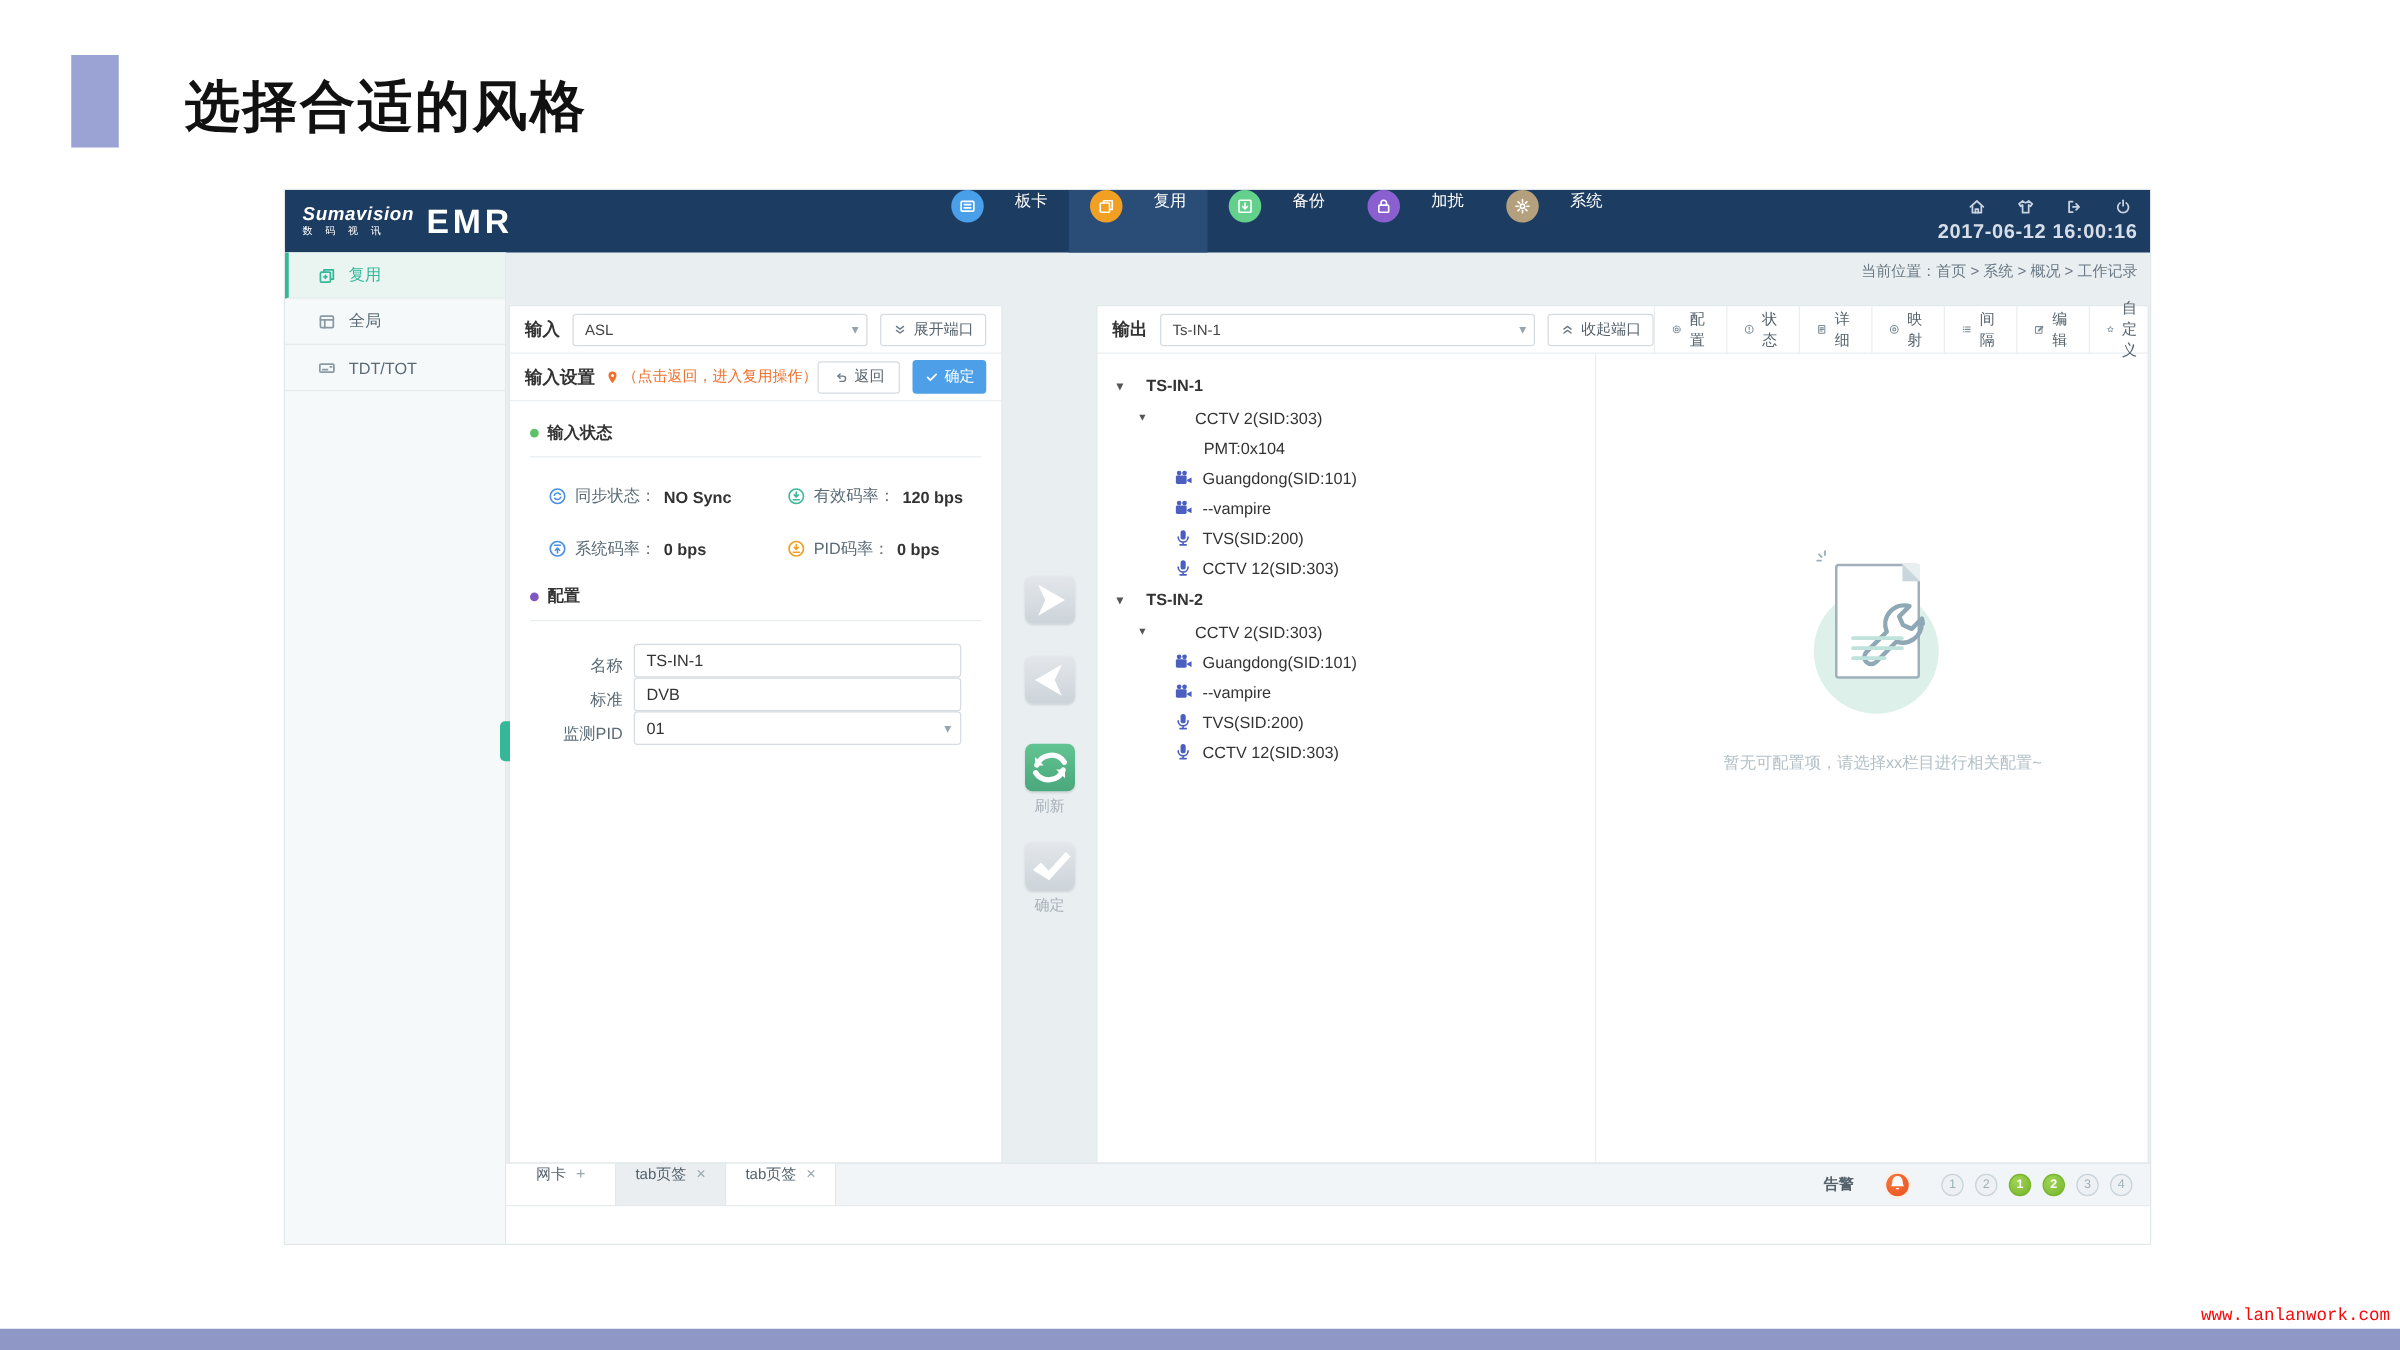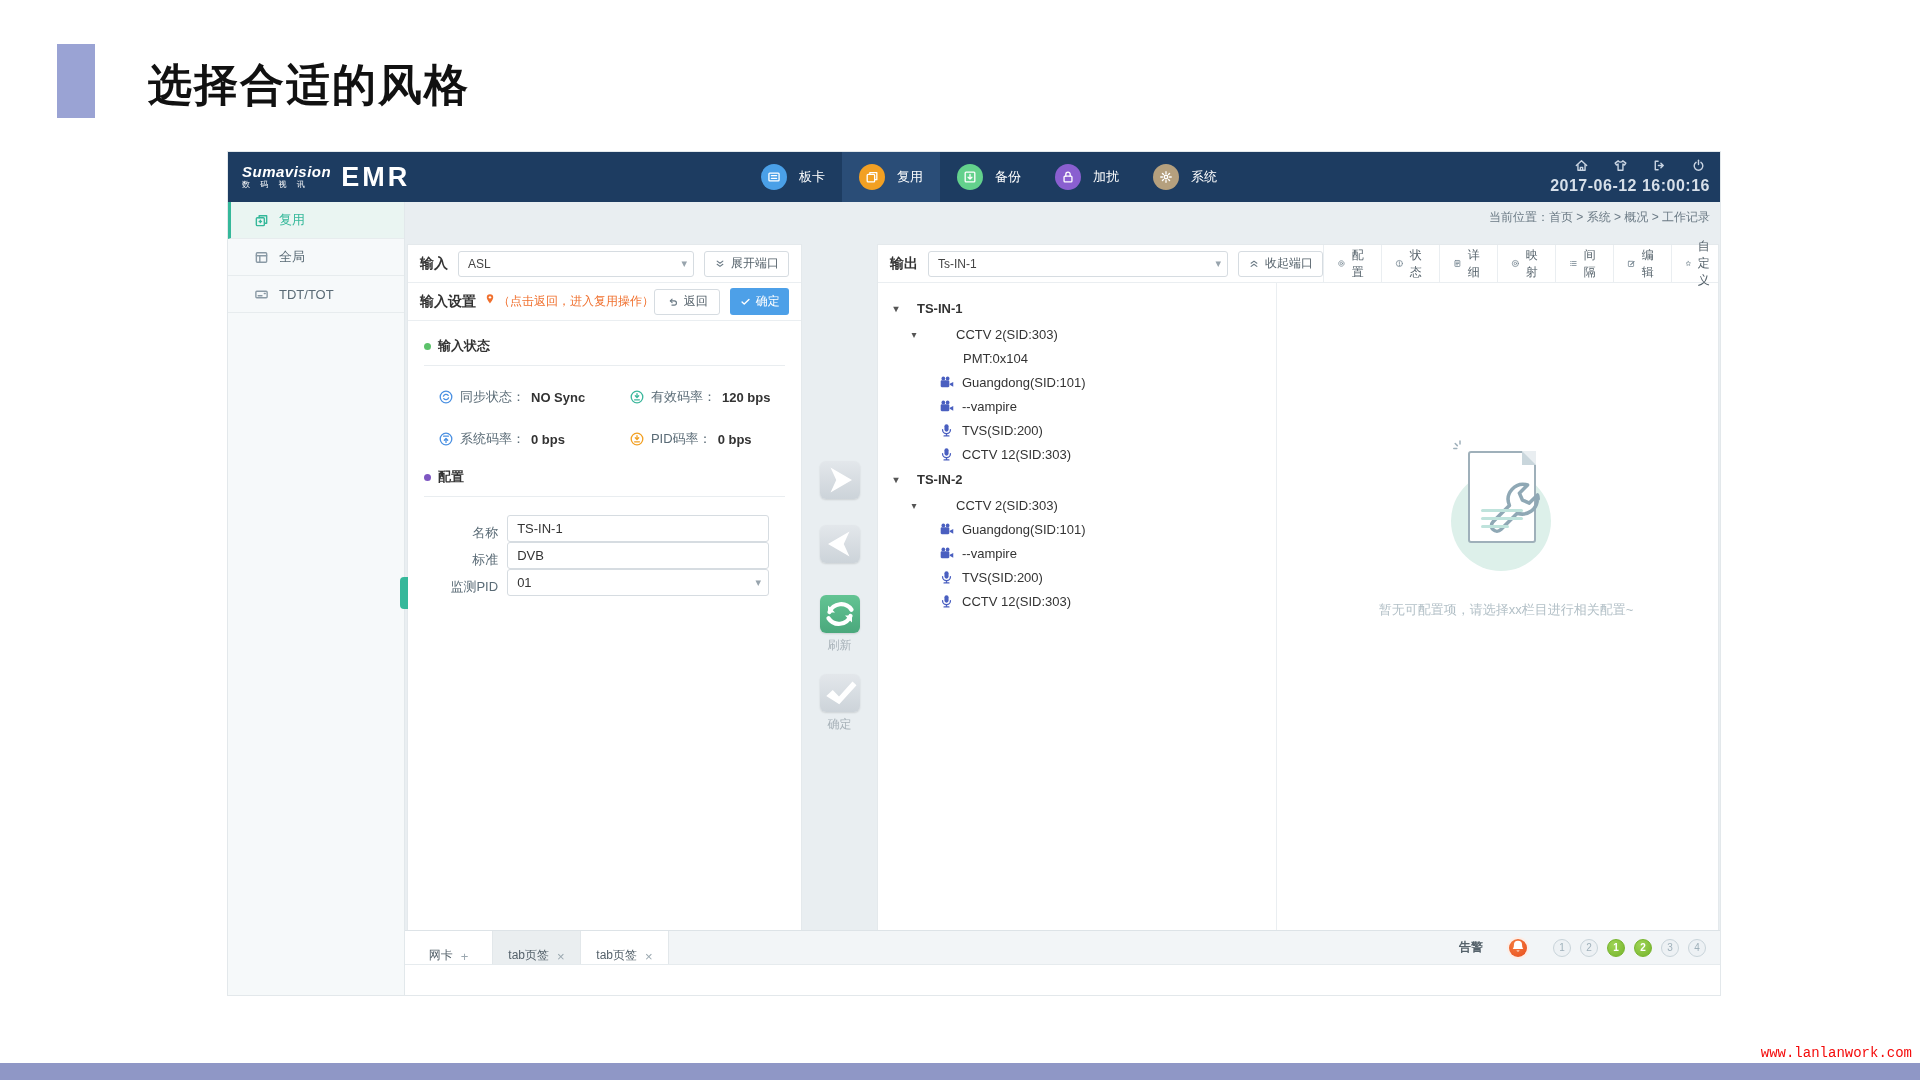--- a/index.html
+++ b/index.html
@@ -18,21 +18,21 @@
   .app { position:absolute; left:228px; top:152px; width:1492px; height:843px; background:#e9eef1; box-shadow:0 0 0 1px #e3e8eb; font-size:13px; color:#333; }
 
   
   .app-header { position:absolute; left:0; top:0; width:100%; height:50px; background:#1d3c61; display:flex; align-items:center; }
   .logo { display:flex; align-items:center; padding-left:14px; color:#fff; }
   .logo-stack { display:flex; flex-direction:column; line-height:1.1; }
   .logo-brand { font-size:15px; font-weight:bold; font-style:italic; letter-spacing:.5px; }
   .logo-sub   { font-size:8px; letter-spacing:4px; margin-top:1px; }
   .logo-product { font-size:27px; font-weight:bold; letter-spacing:3px; margin-left:10px; }
   .nav { position:absolute; left:516px; top:0; height:50px; display:flex; }
-  .nav-item { display:flex; align-items:center; gap:12px; padding:0 17px; height:50px; cursor:pointer; }
+  .nav-item { display:flex; align-items:flex-start; gap:25px; padding:0 17px; height:50px; cursor:pointer; }
   .nav-item.active { background:#2a4d77; }
   .nav-circle { width:26px; height:26px; border-radius:50%; display:flex; align-items:center; justify-content:center; color:#fff; }
   .nav-circle svg { width:14px; height:14px; }
   .nav-label { color:#fff; font-size:13px; }
   .hdr-right { position:absolute; right:10px; top:6px; text-align:right; color:#c9d4e2; }
   .hdr-icons { display:flex; gap:24px; justify-content:flex-end; padding-right:4px; }
   .hdr-icons .icn { width:15px; height:15px; color:#c9d4e2; cursor:pointer; }
   .hdr-date { font-size:16px; font-weight:bold; color:#d6dfe9; margin-top:4px; letter-spacing:.5px; }
 
   
@@ -49,21 +49,21 @@
   
   .card { position:absolute; background:#fff; box-shadow:0 0 0 1px #e4e9ec; }
   .input-card  { left:3px;  top:43px; width:393px; bottom:65px; }
   .output-card { left:473px; top:43px; right:2px; bottom:65px; }
   .card-row { height:38px; display:flex; align-items:center; padding:0 12px; border-bottom:1px solid #eaeef1; }
   .row-title { font-weight:bold; font-size:14px; color:#333; white-space:nowrap; }
   .selectbox { position:relative; flex:1; height:26px; border:1px solid #d6dce1; border-radius:3px; margin:0 10px; padding:0 20px 0 9px; font-size:12px; color:#444; display:flex; align-items:center; background:#fff; cursor:pointer; }
   .selectbox .caret { position:absolute; right:6px; color:#98a4ad; font-size:11px; }
   .ghost-btn { height:26px; display:flex; align-items:center; gap:5px; border:1px solid #d6dce1; border-radius:3px; background:#fff; padding:0 9px; font-size:12px; color:#55626b; cursor:pointer; white-space:nowrap; }
   .ghost-btn .icn { width:12px; height:12px; color:#6b7a85; }
-  .hint { color:#f0702e; font-size:12px; margin-left:6px; display:flex; align-items:flex-start; white-space:nowrap; }
+  .hint { color:#f0702e; font-size:12px; margin-left:6px; display:flex; align-items:center; white-space:nowrap; }
   .hint .icn { width:12px; height:12px; color:#f0702e; margin:0 2px; }
   .row-spacer { flex:1; }
   .btn-back { width:72px; justify-content:center; }
   .btn-primary { height:27px; width:66px; margin-left:10px; border:none; border-radius:3px; background:#4da0e8; color:#fff; font-size:12px; display:flex; align-items:center; justify-content:center; gap:5px; cursor:pointer; }
   .btn-primary .icn { width:11px; height:11px; color:#fff; }
 
   .section { padding:16px 16px 0; }
   .sec-head { display:flex; align-items:center; gap:7px; font-weight:bold; font-size:13px; color:#333; }
   .dot { width:7px; height:7px; border-radius:50%; }
   .dot.green { background:#5cc26a; } .dot.purple { background:#7e57c2; }
@@ -107,21 +107,21 @@
   .illus-circle { position:absolute; left:15px; top:38px; width:100px; height:100px; border-radius:50%; background:#ddf0ea; }
   .illus-doc { position:absolute; left:32px; top:18px; width:68px; height:92px; background:#fff; border:2px solid #9fb0ba; border-radius:3px; }
   .illus-fold { position:absolute; right:-2px; top:-2px; width:0; height:0; border-left:14px solid #c9d6dc; border-top:14px solid #e9eef1; }
   .illus-doc svg { position:absolute; left:14px; top:10px; width:38px; height:38px; color:#8fa8b5; }
   .illus-lines span { position:absolute; left:11px; height:3px; background:#bfe3dc; border-radius:2px; }
   .illus-sparkle { position:absolute; left:16px; top:6px; width:16px; height:16px; color:#9fb0ba; }
   .empty-text { margin-top:28px; font-size:13px; color:#b3c0c7; }
 
   
   .tabbar { position:absolute; left:0; right:0; bottom:30px; height:35px; background:#f2f5f7; border-top:1px solid #dde3e7; border-bottom:1px solid #e6ebee; display:flex; align-items:stretch; }
-  .tab { width:88px; display:flex; align-items:flex-end; justify-content:center; gap:8px; font-size:12px; color:#55626b; border-right:1px solid #e2e7ea; cursor:pointer; background:#fff; }
+  .tab { width:88px; display:flex; align-items:flex-start; justify-content:center; gap:8px; font-size:12px; color:#55626b; border-right:1px solid #e2e7ea; cursor:pointer; background:#fff; }
   .tab.dim { background:#eaeef0; }
   .tab .tab-act { color:#9aa7af; font-size:13px; }
   .tabbar-right { margin-left:auto; display:flex; align-items:center; gap:26px; padding-right:14px; }
   .alarm-label { font-size:12px; font-weight:bold; color:#55626b; }
   .alarm-btn { width:18px; height:18px; border-radius:50%; background:radial-gradient(circle at 35% 30%, #f57b3d, #e84e1f); display:flex; align-items:center; justify-content:center; cursor:pointer; box-shadow:0 0 0 2px #fdeee7; }
   .alarm-btn svg { width:10px; height:10px; color:#fff; }
   .indot { width:18px; height:18px; border-radius:50%; font-size:10px; display:flex; align-items:center; justify-content:center; cursor:pointer; }
   .indot.gray  { background:#edf1f4; border:1px solid #c9d4da; color:#9fb0ba; }
   .indot.green { background:radial-gradient(circle at 35% 30%, #9ed455, #76b42c); border:1px solid #76b42c; color:#fff; font-weight:bold; }
 

